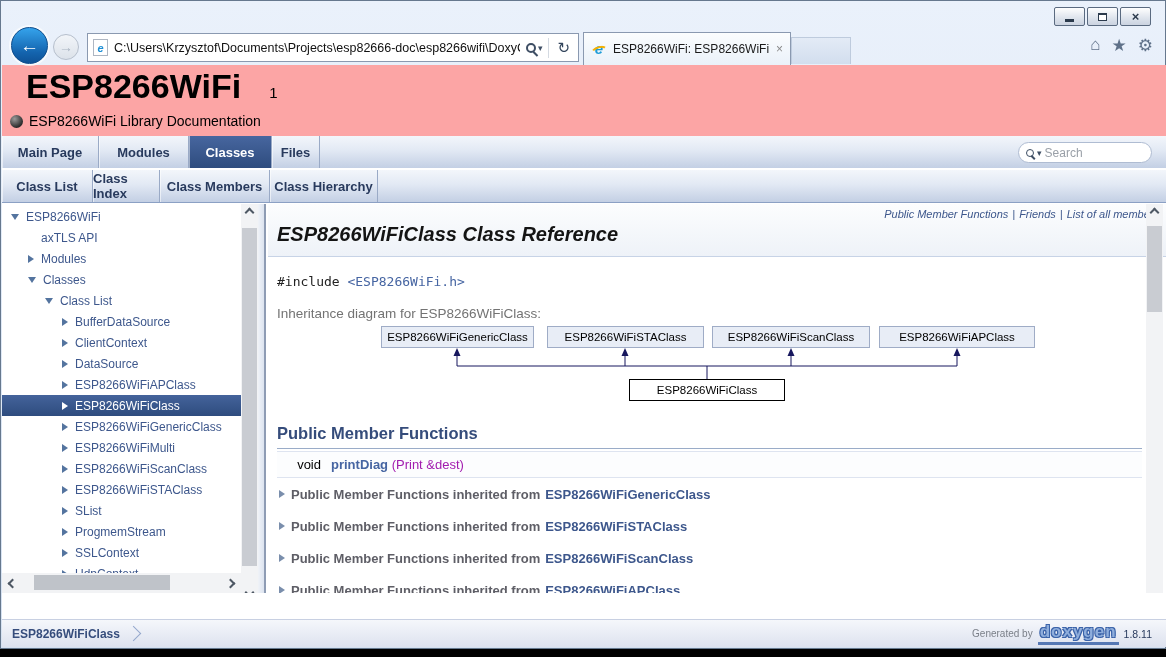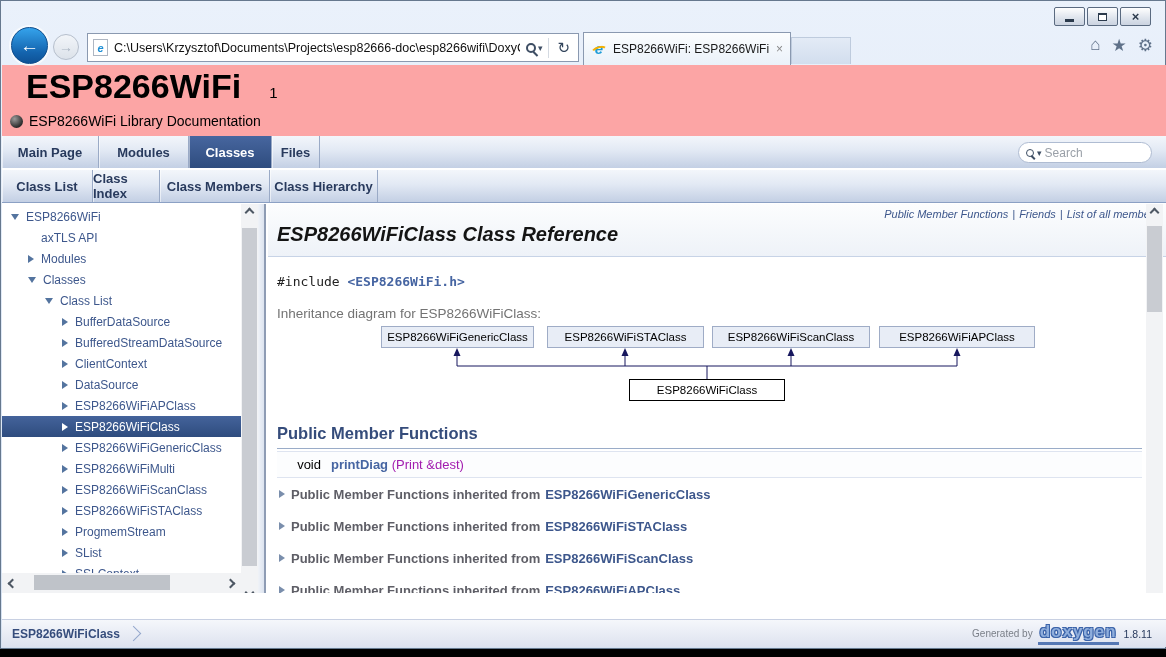--- a/index.html
+++ b/index.html
@@ -115,21 +115,21 @@
               background:linear-gradient(to right,#F0F3F8,#DCE3EF); border-right:2px solid #8E9CB4; }
 
   .content { position:absolute; left:266px; top:0; right:0; bottom:0; background:#fff; overflow:hidden; }
   .cheader { padding:4px 7px 10px 9px; background:linear-gradient(#FCFDFE,#EEF2F8);
              border-bottom:1px solid #C7D3E6;font-style:italic; }
   .summary { text-align:right; font-size:11px; color:#3D578C; }
   .summary .sep { margin:0 4px; color:#3D578C; }
   .ctitle { font-size:20px; font-weight:bold; color:#141414; margin-top:3px; }
   .cbody { padding:0 24px 0 9px; }
   .include { margin-top:17px; font-family:"DejaVu Sans Mono",monospace; font-size:13px; color:#222; }
-  .include .inc-file { color:#4665A2;font-weight:bold; }
+  .include .inc-file { color:#4665A2; }
   .diagram-caption { margin:17px 0 5px; font-size:13.5px; color:#737373; }
   .diagram { position:relative; height:84px; }
   .dnode { position:absolute; top:0; height:22px; border:1px solid #9FACC6; background:#E8EDF6;
            font-size:11.5px; color:#000; display:flex; align-items:center; justify-content:center; }
   .dnode.child { border:1px solid #000; background:#fff; top:53px; }
   .dsvg { position:absolute; left:0; top:0; }
   h2.groupheader { margin-top:14px; font-size:16.5px; font-weight:bold; color:#354C7B;
                    padding-bottom:5px; border-bottom:1px solid #9AACC8; }
   .mrow { display:flex; align-items:baseline; border-top:1px solid #DEE4F0; border-bottom:1px solid #DEE4F0;
           margin-top:2px; padding:5px 0; font-size:13px; background:#FCFDFE; }
@@ -260,24 +260,20 @@
             <div class="tree-row" style="--l:2">
                 <span class="arr down"></span>
                 <span>Class List</span>
               </div>
             <div class="tree-row" style="--l:3">
                 <span class="arr right"></span>
                 <span>BufferDataSource</span>
               </div>
             <div class="tree-row" style="--l:3">
                 <span class="arr right"></span>
-                <span>BufferedStreamDataSource</span>
-              </div>
-            <div class="tree-row" style="--l:3">
-                <span class="arr right"></span>
                 <span>ClientContext</span>
               </div>
             <div class="tree-row" style="--l:3">
                 <span class="arr right"></span>
                 <span>DataSource</span>
               </div>
             <div class="tree-row" style="--l:3">
                 <span class="arr right"></span>
                 <span>ESP8266WiFiAPClass</span>
               </div>
@@ -296,25 +292,25 @@
             <div class="tree-row" style="--l:3">
                 <span class="arr right"></span>
                 <span>ESP8266WiFiScanClass</span>
               </div>
             <div class="tree-row" style="--l:3">
                 <span class="arr right"></span>
                 <span>ESP8266WiFiSTAClass</span>
               </div>
             <div class="tree-row" style="--l:3">
                 <span class="arr right"></span>
+                <span>SList</span>
+              </div>
+            <div class="tree-row" style="--l:3">
+                <span class="arr right"></span>
                 <span>ProgmemStream</span>
-              </div>
-            <div class="tree-row" style="--l:3">
-                <span class="arr right"></span>
-                <span>SList</span>
               </div>
             <div class="tree-row" style="--l:3">
                 <span class="arr right"></span>
                 <span>SSLContext</span>
               </div>
             <div class="tree-row" style="--l:3">
                 <span class="arr right"></span>
                 <span>UdpContext</span>
               </div>
           </div>

